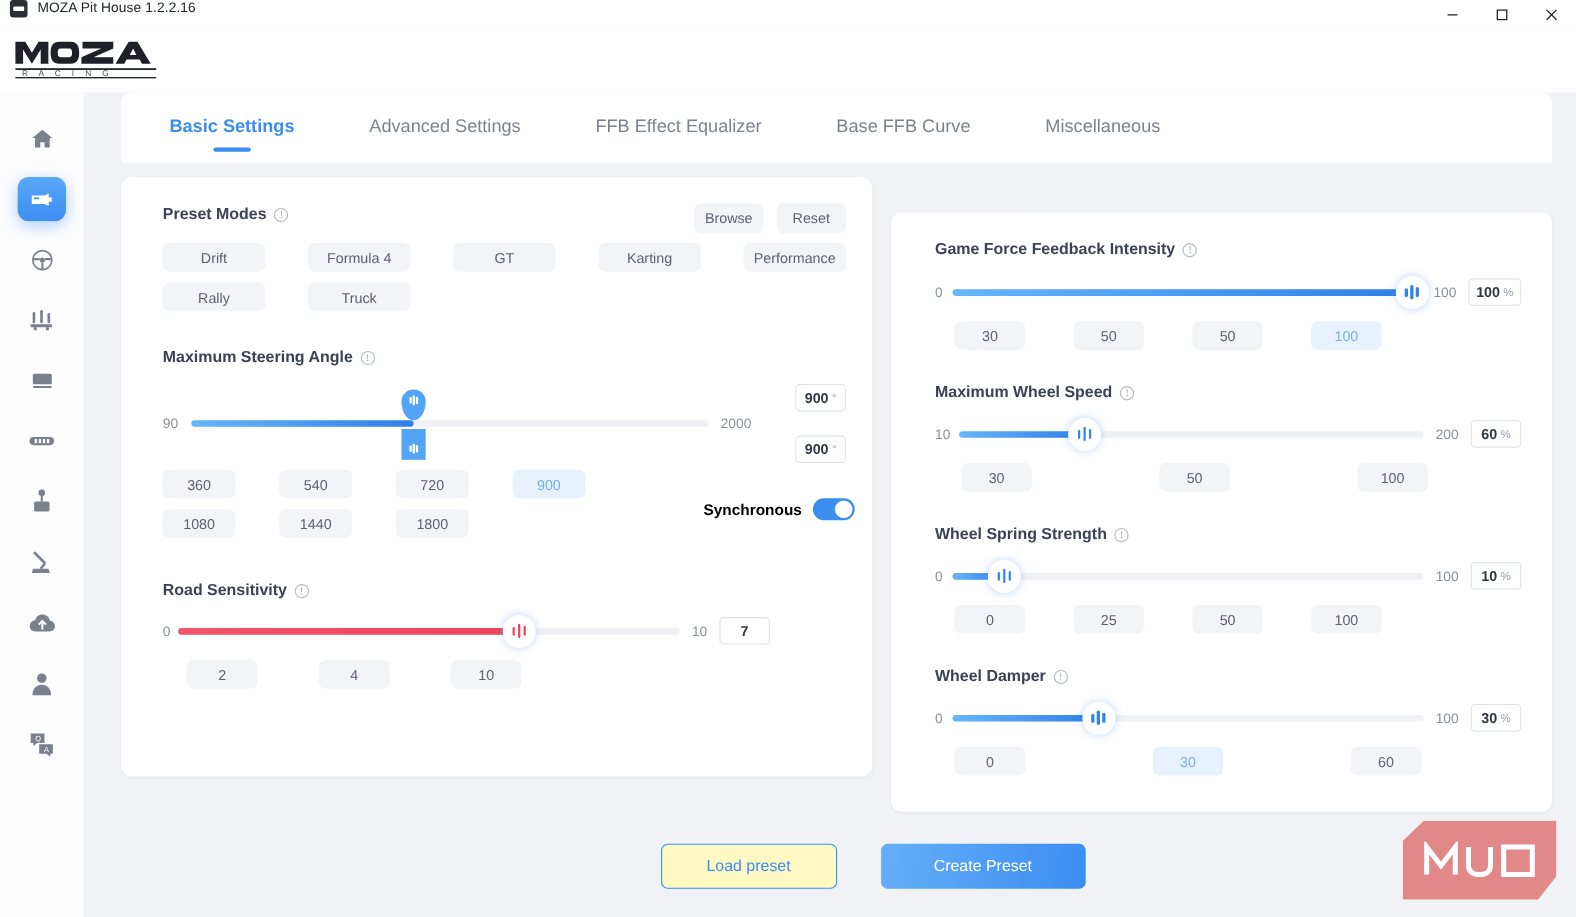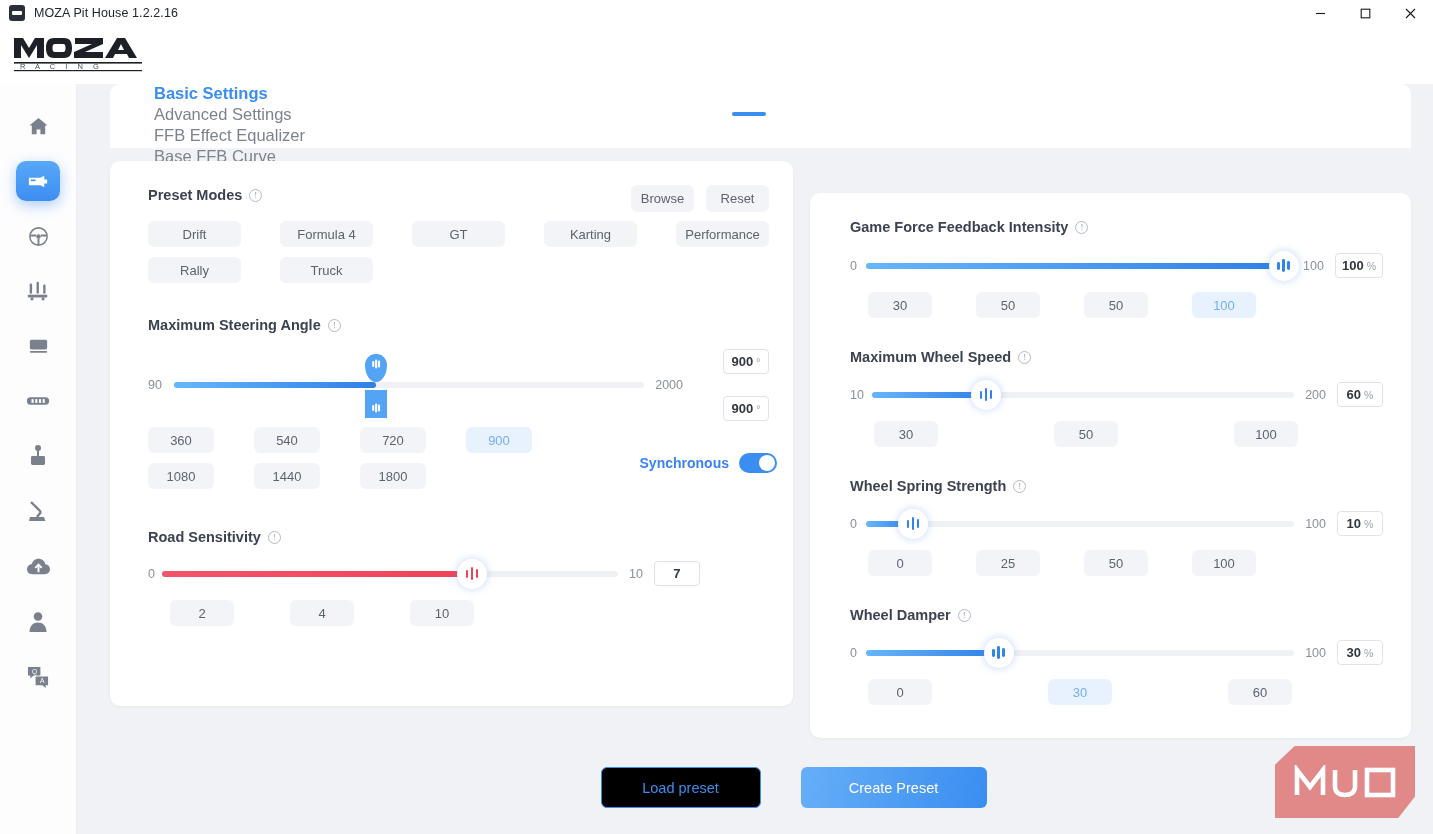--- a/index.html
+++ b/index.html
@@ -7,21 +7,21 @@
     width: 1433px; height: 834px;
     font-family: "Liberation Sans", sans-serif;
     background: #f0f2f5;
     overflow: hidden;
     position: relative;
   }
 
   
   .titlebar {
     height: 26px; background: #ffffff;
-    display: flex; align-items: center;
+    display: flex; align-items: flex-start;
     position: relative;
   }
   .app-icon {
     width: 16px; height: 16px; margin-left: 9px; margin-right: 9px;
     background: #2b2f36; border-radius: 3px;
     position: relative; flex: none;
   }
   .app-icon::before {
     content: ""; position: absolute; left: 3px; top: 6px;
     width: 10px; height: 4px; background: #fff; border-radius: 1px;
@@ -61,24 +61,23 @@
 
   
   .content {
     position: absolute; left: 77px; top: 84px; right: 0; bottom: 0;
     padding: 0;
   }
   .tabbar {
     margin: 0 22px 0 33px;
     height: 64px; background: #fff;
     border-radius: 10px 10px 0 0;
-    display: flex; 
+    display: flex; align-items: center;
     padding-left: 44px;
     box-shadow: 0 1px 0 #f2f4f7;
-    flex-direction: column;
   }
   .tab {
     font-size: 16.5px; color: #7c838e;
     margin-right: 68px; position: relative;
     padding-bottom: 2px; white-space: nowrap;
   }
   .tab.active { color: #3a8ef0; font-weight: 600; }
   .tab.active::after {
     content: ""; position: absolute; left: 50%; transform: translateX(-50%);
     bottom: -11px; width: 34px; height: 4px;
@@ -206,40 +205,40 @@
     display: flex; flex-direction: column; justify-content: space-between;
   }
   .steer-grid {
     display: grid; grid-template-columns: repeat(4, 66px);
     gap: 10px 40px; margin-top: 6px;
   }
   .sync-row {
     position: absolute; right: 16px; bottom: 44px;
     display: flex; align-items: center; gap: 10px;
   }
-  .sync-label { font-size: 14px; color: #3b82f6; font-weight: 600; }
+  .sync-label { font-size: 14px; color: #000000; font-weight: 600; }
   .toggle {
     width: 38px; height: 20px; border-radius: 10px;
     background: #3a8ef0; position: relative;
   }
   .toggle::after {
     content: ""; position: absolute; right: 2px; top: 2px;
     width: 16px; height: 16px; border-radius: 50%; background: #fff;
   }
 
   
   .footer {
     position: absolute; left: 77px; right: 0; bottom: 26px;
     display: flex; justify-content: center; gap: 40px;
   }
   .btn {
     width: 160px; height: 41px; border-radius: 6px;
     font-size: 14.5px; font-family: inherit;
     display: flex; align-items: center; justify-content: center;
-    background: #000000; color: #3a8ef0;
+    background: #fef9c3; color: #3a8ef0;
     border: 1.4px solid #3a8ef0;
   }
   .btn.primary {
     background: linear-gradient(100deg,#66aef8 0%,#3a8ef0 100%);
     color: #fff; border: none; width: 186px;
   }
 
   
   .muo {
     position: absolute; right: 18px; bottom: 16px;

